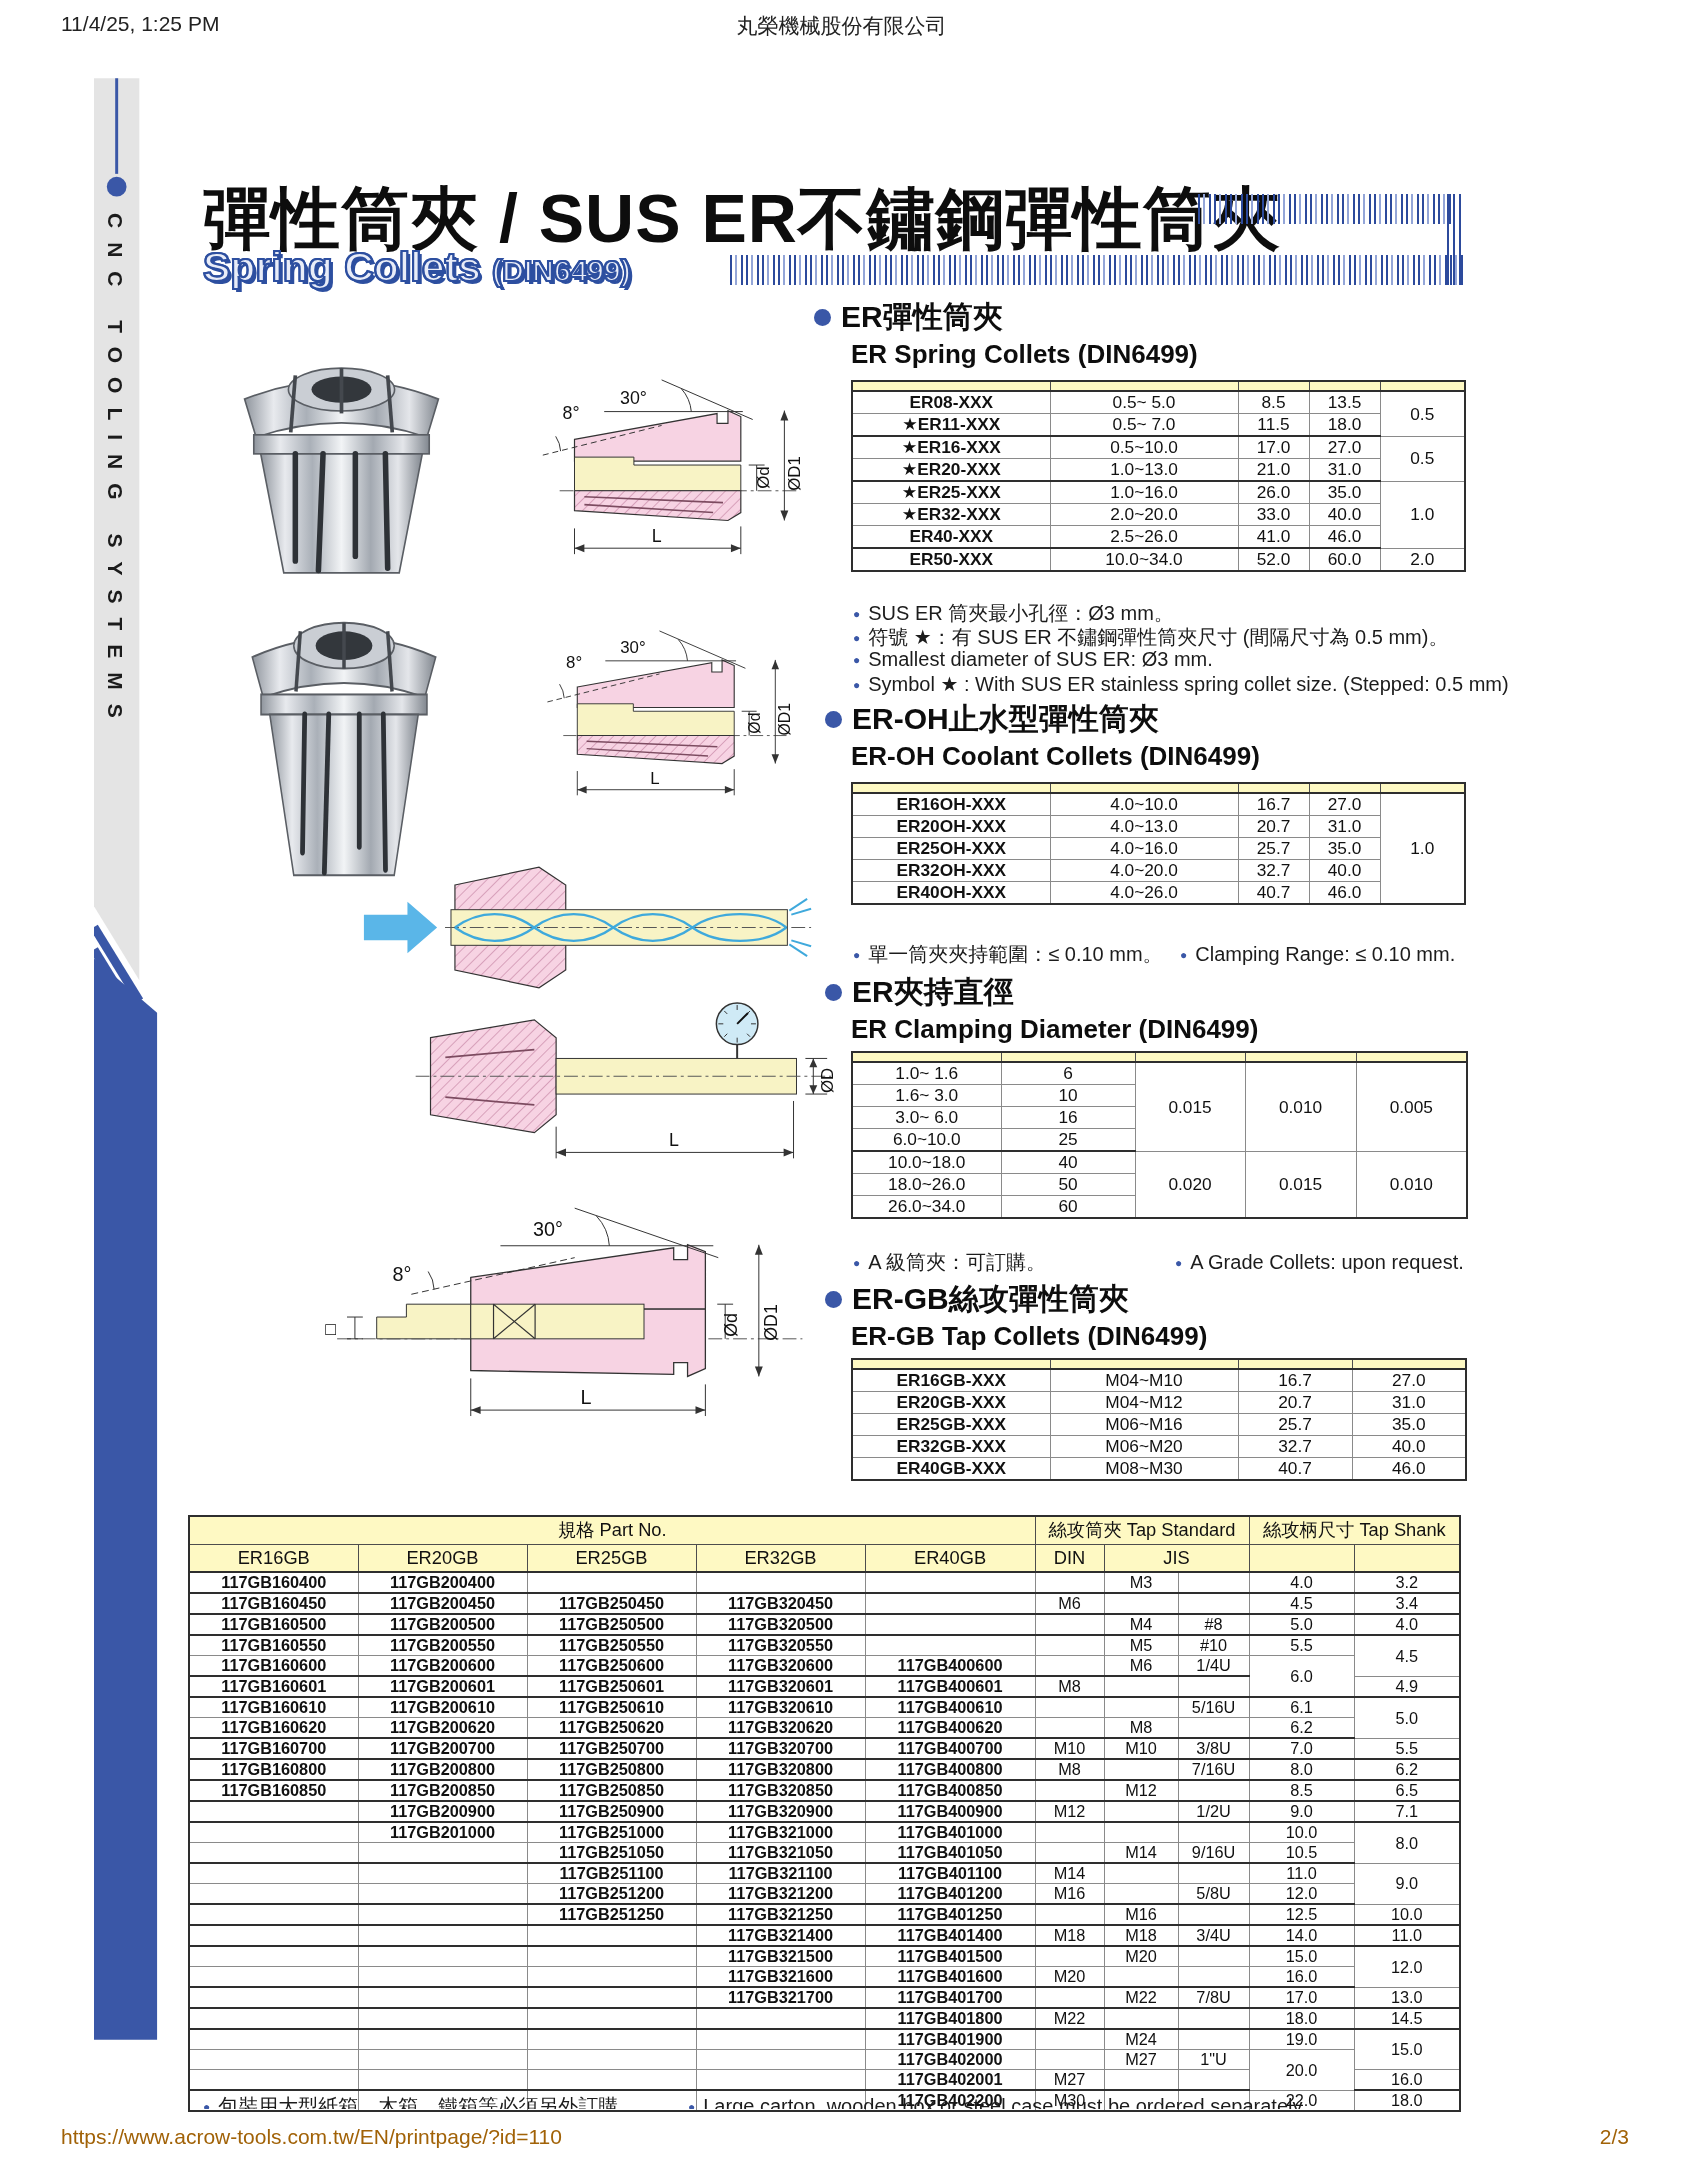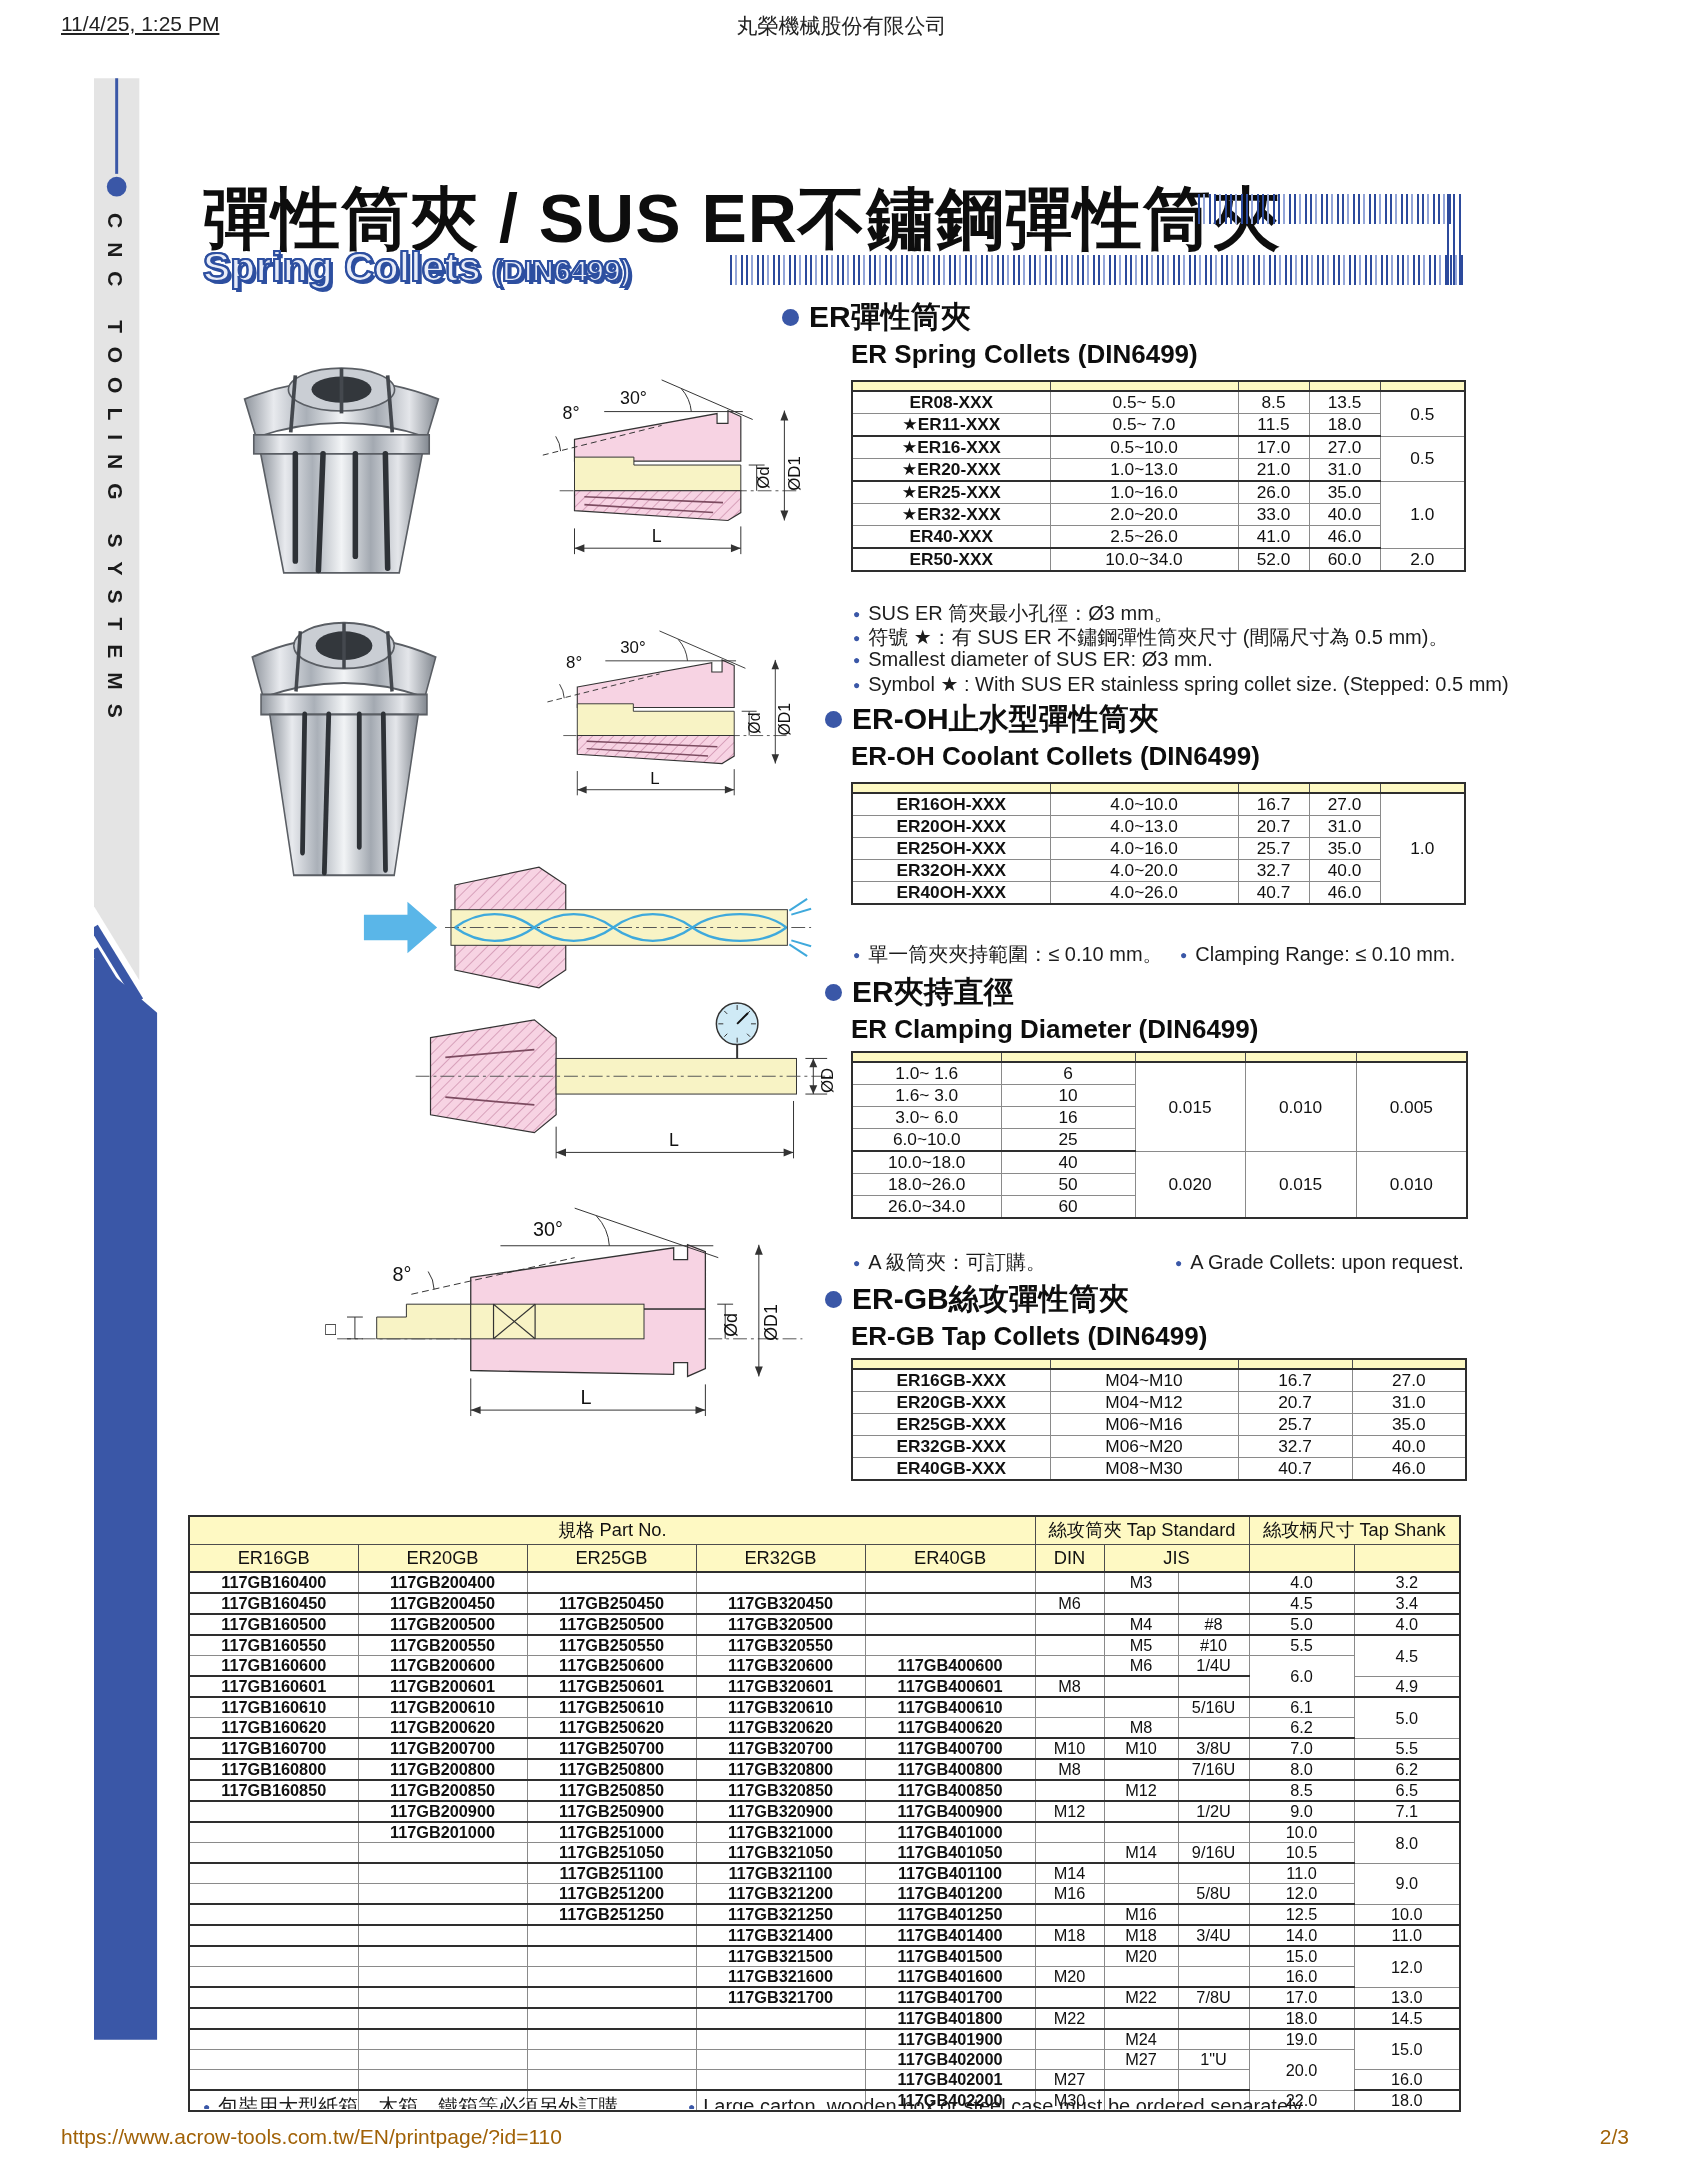--- a/index.html
+++ b/index.html
@@ -51,21 +51,21 @@
   
   .note-line{display:flex;align-items:baseline;font-size:20px;color:#1c1c1c;white-space:nowrap;}
   .note-seg{display:inline-block;}
   .note-seg::before{content:"●";color:#3a57a7;font-size:12px;margin-right:8px;vertical-align:2px;}
 
   svg text{font-family:"Liberation Sans","DejaVu Sans",sans-serif;}
 </style>
 </head>
 <body>
 
-<div class="abs pg-head" style="left:61px;top:12px;text-decoration:underline;">11/4/25, 1:25 PM</div>
+<div class="abs pg-head" style="left:61px;top:12px;">11/4/25, 1:25 PM</div>
 <div class="abs pg-head" style="left:0;right:0;top:12px;text-align:center;">丸榮機械股份有限公司</div>
 
 <svg class="abs" style="left:94px;top:74px;" width="69" height="1975" viewBox="0 0 70 1995" aria-hidden="true">
   <polygon points="0,0 46,0 46,915 0,840" fill="#e4e4e4"></polygon>
   <line x1="0" y1="861" x2="46" y2="936" stroke="#3a57a7" stroke-width="9"></line>
   <line x1="0" y1="884" x2="46" y2="959" stroke="#3a57a7" stroke-width="9"></line>
   <polygon points="0,893 64,948 64,1990 0,1990" fill="#3a57a7"></polygon>
   <line x1="23" y1="0" x2="23" y2="97" stroke="#3a57a7" stroke-width="3"></line>
   <circle cx="23" cy="110" r="10" fill="#3a57a7"></circle>
 </svg>
@@ -257,21 +257,21 @@
     <polygon points="516,178 512,168 520,168" fill="#333"></polygon>
   <text x="534" y="142" font-size="18" fill="#111" transform="rotate(-90 534 142)">ØD1</text>
   <line x1="225" y1="180" x2="225" y2="218" stroke="#333" stroke-width="1"></line>
   <line x1="462" y1="186" x2="462" y2="218" stroke="#333" stroke-width="1"></line>
   <line x1="225" y1="212" x2="462" y2="212" stroke="#333" stroke-width="1"></line>
   <polygon points="225,212 235,208 235,216" fill="#333"></polygon>
     <polygon points="462,212 452,208 452,216" fill="#333"></polygon>
   <text x="336" y="206" font-size="20" fill="#111">L</text>
 </svg>
 
-<div class="abs sec sec-zh" style="left:782px;top:297px;justify-content:space-between;">
+<div class="abs sec sec-zh" style="left:814px;top:297px;justify-content:space-between;">
     <span class="bullet"></span>
     <span>ER彈性筒夾</span>
   </div>
 <div class="abs sec sec-en" style="left:851px;top:339px;">ER Spring Collets (DIN6499)</div>
 <div class="abs" style="left:851px;top:380px;width:614px;">
     <table>
       <colgroup>
         <col style="width: 198px;">
         <col style="width: 188px;">
         <col style="width: 71px;">

